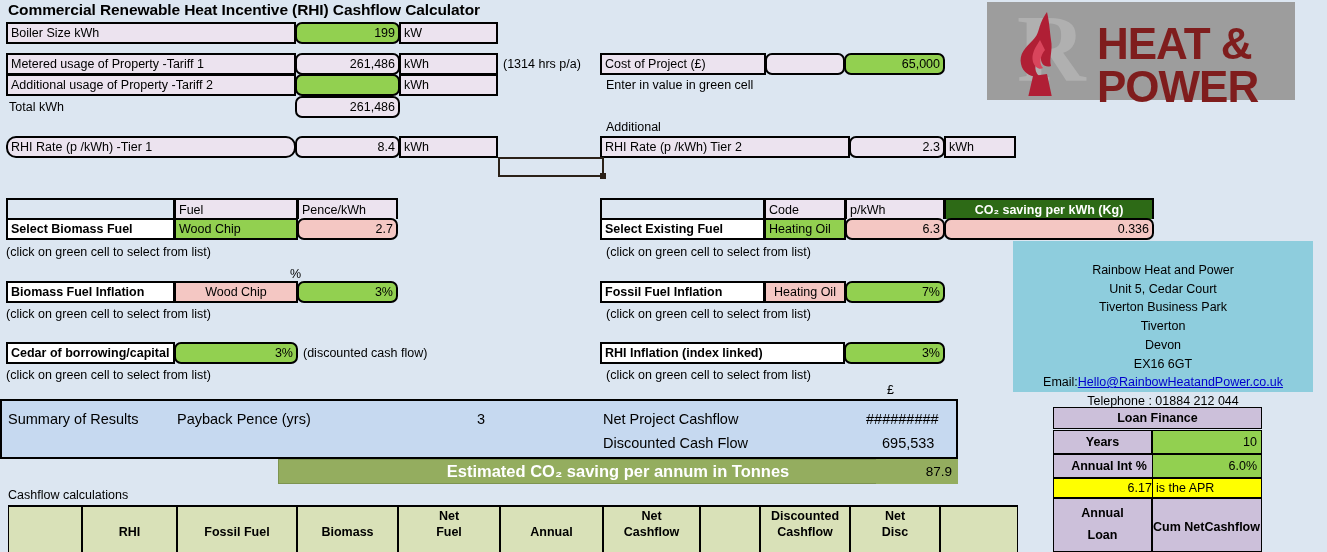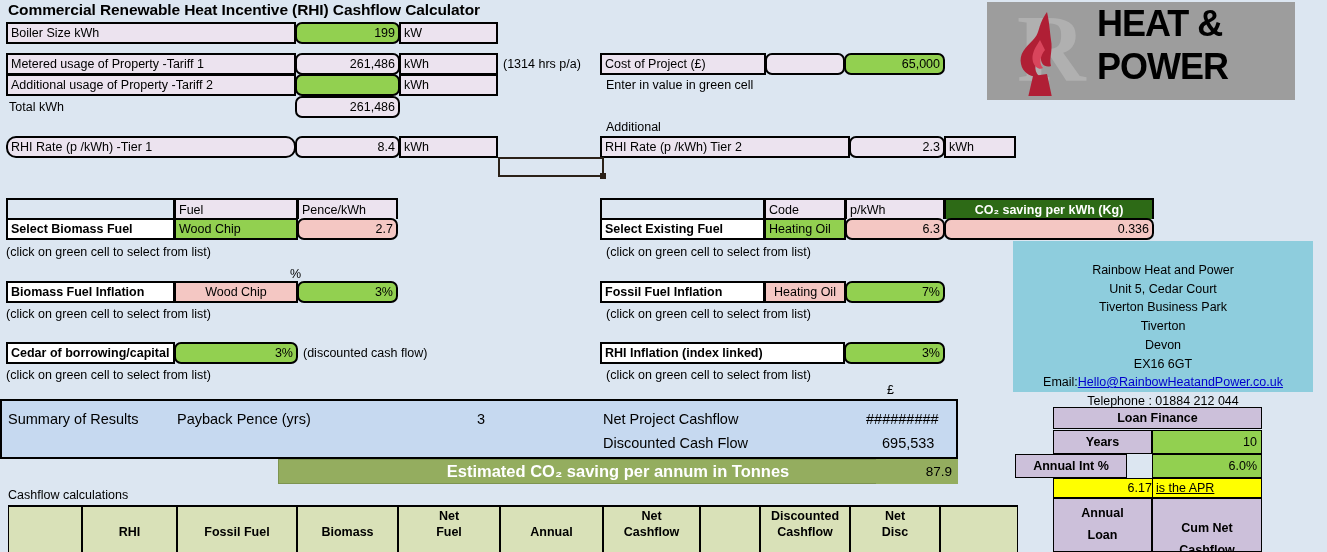--- a/index.html
+++ b/index.html
@@ -56,22 +56,22 @@
     left:987px; top:2px; width:308px; height:98px;
     background:#9d9d9d;
   }
   #logo .flame { position:absolute; left:20px; top:8px; width:72px; height:86px; }
   #logo .rletter {
     position:absolute; left:30px; top:4px;
     font-size:95px; font-weight:bold; color:#b0b0b0;
     font-family:"Liberation Serif", serif; line-height:86px;
   }
   #logo .ltext {
-    position:absolute; left:110px; top:0;
-    color:#000000; font-weight:bold; font-size:36px;
+    position:absolute; left:110px; top:20px;
+    color:#7f1d1d; font-weight:bold; font-size:44px;
     line-height:43px; letter-spacing:-1px;
   }
 
   
   #summary {
     position:absolute; left:0px; top:399px; width:958px; height:60px;
     background:#c6d9f0; border:2px solid #000;
   }
   #summary .st { position:absolute; color:#000000; white-space:nowrap; font-size:14.5px; }
 
@@ -235,30 +235,30 @@
   <div>EX16 6GT</div>
   <div>
     <span>Email:</span><a href="#">Hello@RainbowHeatandPower.co.uk</a>
   </div>
   <div>Telephone : 01884 212 044</div>
 </div>
 
 <div class="lf c purple" style="left:1053px; top:407px; width:209px; height:22px;">Loan Finance</div>
 <div class="lf c purple" style="left:1053px; top:430px; width:99px;  height:24px;">Years</div>
 <div class="lf r green" style="left:1152px; top:430px; width:110px; height:24px;">10</div>
-<div class="lf c purple" style="left:1015px; top:454px; width:112px;  height:24px;">Annual Int %</div>
+<div class="lf c purple" style="left:1053px; top:454px; width:112px;  height:24px;">Annual Int %</div>
 <div class="lf r green" style="left:1152px; top:454px; width:110px; height:24px;">6.0%</div>
 <div class="lf r yellow" style="left:1053px; top:478px; width:115px;  height:20px;">6.17%</div>
-<div class="lf yellow" style="left:1152px; top:478px; width:110px; height:20px; padding-left:3px;text-decoration:underline;">is the APR</div>
+<div class="lf yellow" style="left:1152px; top:478px; width:110px; height:20px; padding-left:3px;">is the APR</div>
 
 <div class="lf purple" style="left:1053px; top:498px; width:99px; height:54px; flex-direction:column; justify-content:flex-start; padding-top:3px; align-items:center; font-weight:bold; line-height:22px;">
   <span>Annual</span>
   <span>Loan</span>
 </div>
-<div class="lf purple" style="left:1152px; top:498px; width:110px; height:54px; flex-direction:column; justify-content:flex-start; padding-top:18px; align-items:center; font-weight:bold; line-height:22px;">
+<div class="lf purple" style="left:1152px; top:498px; width:110px; height:54px; flex-direction:row; justify-content:flex-start; padding-top:3px; align-items:center; font-weight:bold; line-height:22px;">
   <span>Cum Net</span>
   <span>Cashflow</span>
 </div>
 
 <div class="plain" style="left:8px; top:488px;">Cashflow calculations</div>
 <div id="cfhdr">
     <div class="col" style="left: 0px; width: 74px;">
       <div>&nbsp;</div>
       <div>&nbsp;</div>
     </div>

